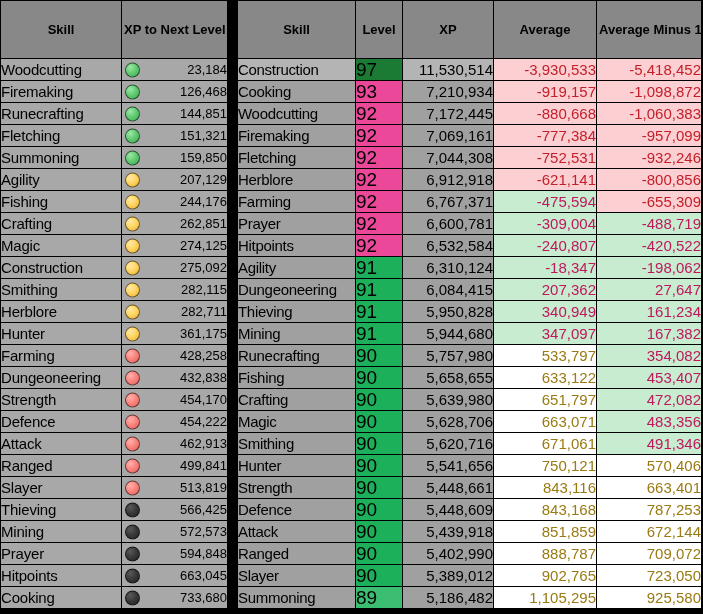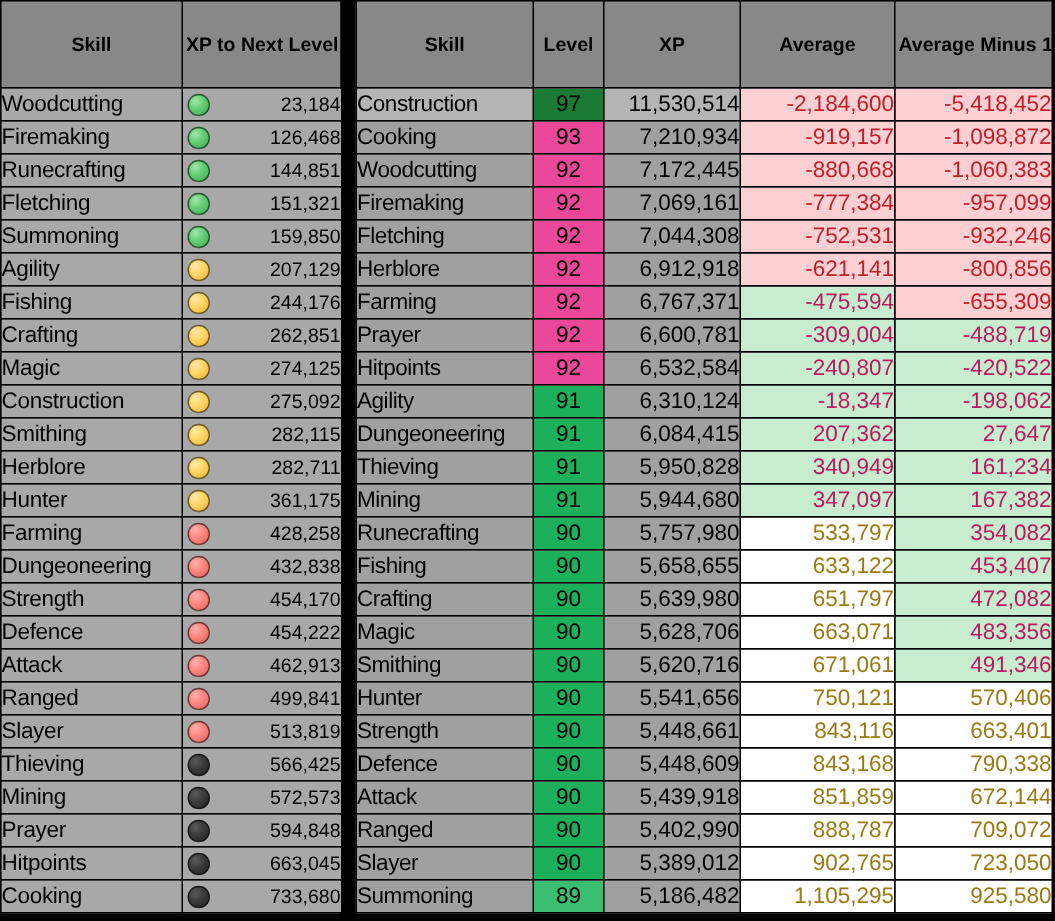--- a/index.html
+++ b/index.html
@@ -119,22 +119,21 @@
   td.r-skill {
     background: #a0a0a0;
     text-align: left;
     padding-left: 3px;
     font-size: 15px;
     letter-spacing: -0.3px;
   }
   td.r-skill.first-row { background: #b4b4b4; }
 
   td.r-level {
-    text-align: center;
-    font-size: 15px;
+    font-size: 19px;
     color: #000000;
   }
   td.r-level.lv-dark   { background: #1b7a33; }
   td.r-level.lv-mid    { background: #ec4899; }
   td.r-level.lv-bright { background: #1cb05a; }
   td.r-level.lv-light  { background: #3bbd72; }
 
   td.r-xp {
     background: #a0a0a0;
     text-align: right;
@@ -292,21 +291,21 @@
           <th>XP</th>
           <th>Average</th>
           <th>Average Minus 1st/last</th>
         </tr>
       </thead>
       <tbody id="right-body">
           <tr>
             <td class="r-skill first-row">Construction</td>
             <td class="r-level lv-dark">97</td>
             <td class="r-xp first-row">11,530,514</td>
-            <td class="num neg">-2,184,600</td>
+            <td class="num neg">-3,930,533</td>
             <td class="num neg">-5,418,452</td>
           </tr>
           <tr>
             <td class="r-skill">Cooking</td>
             <td class="r-level lv-mid">93</td>
             <td class="r-xp">7,210,934</td>
             <td class="num neg">-919,157</td>
             <td class="num neg">-1,098,872</td>
           </tr>
           <tr>
@@ -433,21 +432,21 @@
             <td class="r-level lv-bright">90</td>
             <td class="r-xp">5,448,661</td>
             <td class="num warn">843,116</td>
             <td class="num warn">663,401</td>
           </tr>
           <tr>
             <td class="r-skill">Defence</td>
             <td class="r-level lv-bright">90</td>
             <td class="r-xp">5,448,609</td>
             <td class="num warn">843,168</td>
-            <td class="num warn">790,338</td>
+            <td class="num warn">787,253</td>
           </tr>
           <tr>
             <td class="r-skill">Attack</td>
             <td class="r-level lv-bright">90</td>
             <td class="r-xp">5,439,918</td>
             <td class="num warn">851,859</td>
             <td class="num warn">672,144</td>
           </tr>
           <tr>
             <td class="r-skill">Ranged</td>

